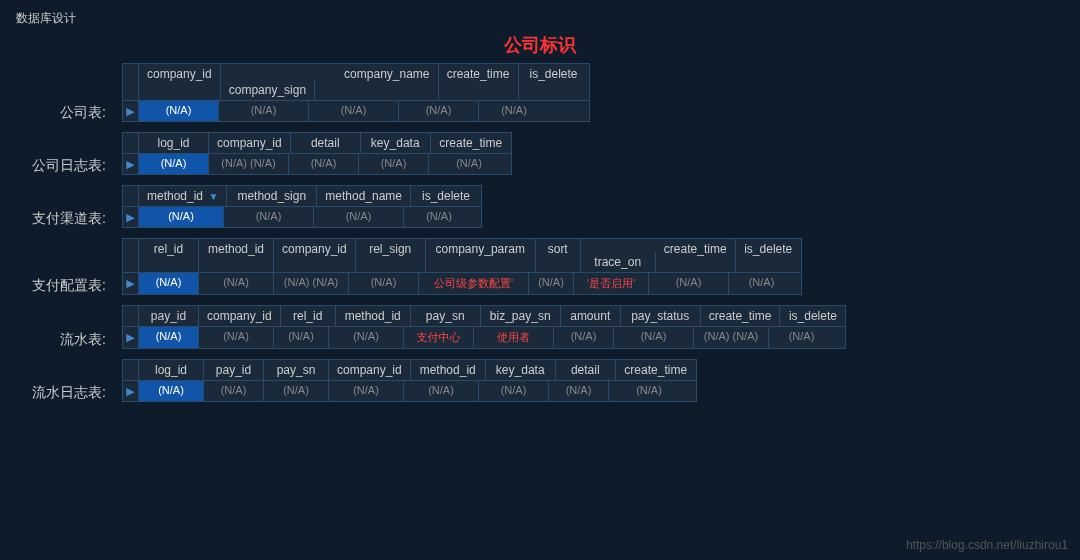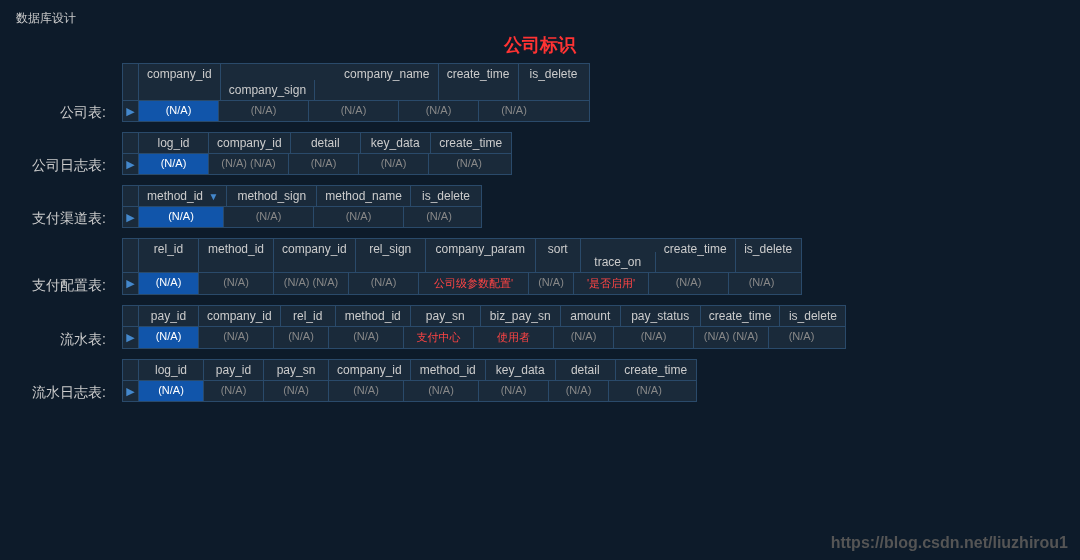--- a/index.html
+++ b/index.html
@@ -89,22 +89,21 @@
       color: #ff3333;
       font-size: 18px;
       font-weight: bold;
       margin-bottom: 2px;
     }
     .watermark {
       position: absolute;
       bottom: 8px;
       right: 12px;
       color: #555;
-      font-size: 16px;
-      font-weight: bold;
+      font-size: 12px;
     }
     .dropdown-indicator {
       color: #4488cc;
       font-size: 10px;
       margin-left: 2px;
     }
   </style>
 </head>
 <body>
 

